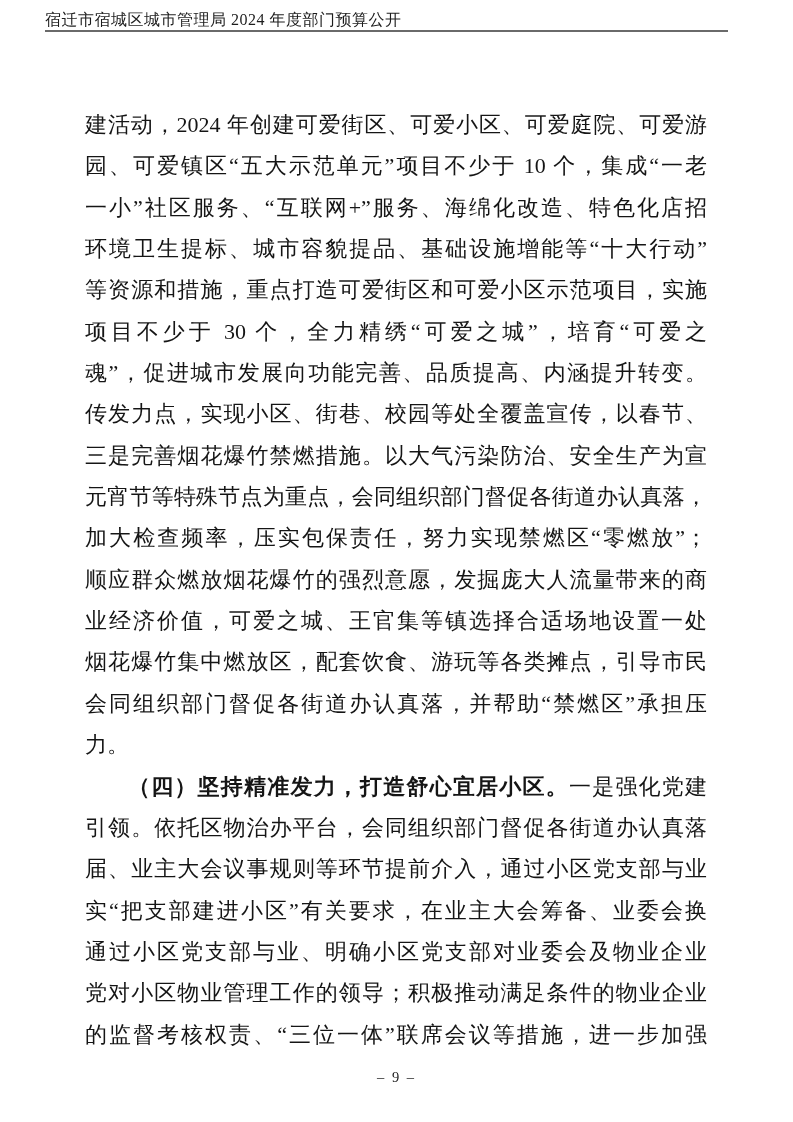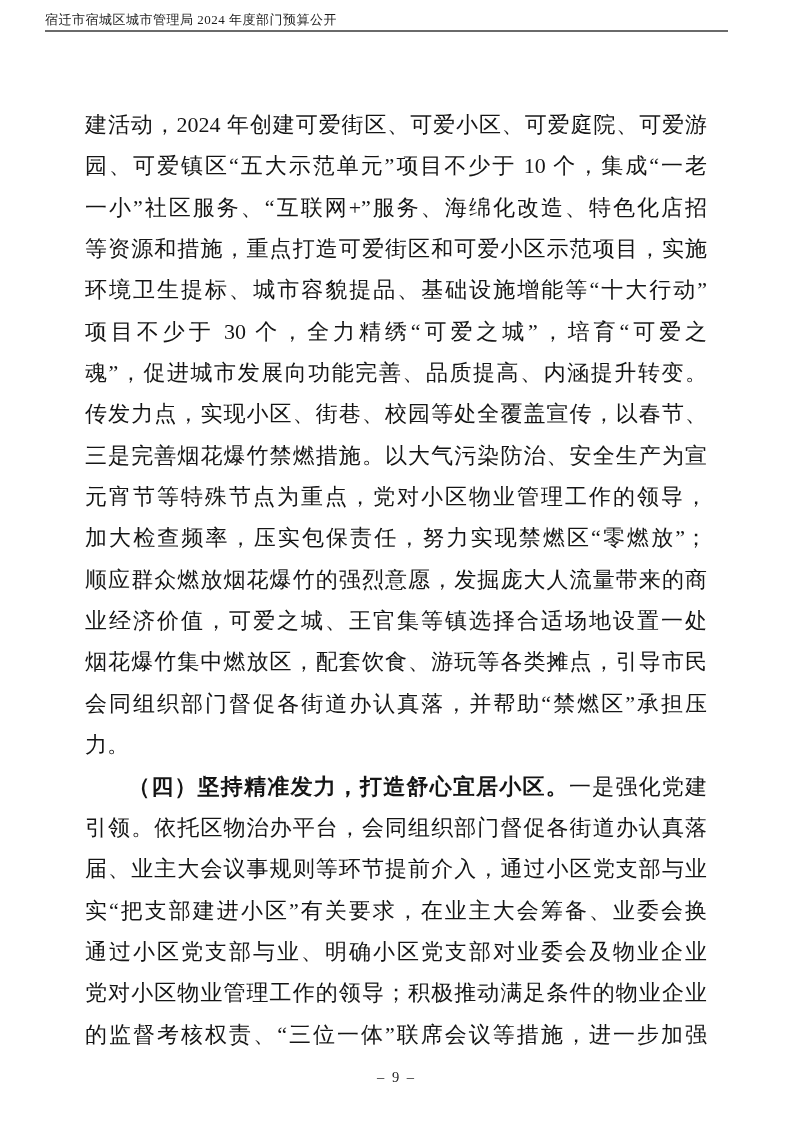--- a/index.html
+++ b/index.html
@@ -18,21 +18,21 @@
   }
   
   .header {
     position: absolute;
     left: 45px;
     top: 12px;
     width: 683px;
   }
   .header-title {
     display: block;
-    font-size: 13px;
+    font-size: 16px;
     line-height: 16px;
     letter-spacing: 0.5px;
     color: #1c1c1c;
     white-space: nowrap;
   }
   .header-rule {
     margin-top: 2px;
     width: 683px;
     height: 2px;
     background: #6a6a6a;
@@ -86,27 +86,27 @@
 
   <div class="header">
     <span class="header-title">宿迁市宿城区城市管理局 2024 年度部门预算公开</span>
     <div class="header-rule"></div>
   </div>
 
   <div class="doc-body" id="doc-body">
       <div class="line"><span>建活动，2024 年创建可爱街区、可爱小区、可爱庭院、可爱游</span></div>
       <div class="line"><span>园、可爱镇区“五大示范单元”项目不少于 10 个，集成“一老</span></div>
       <div class="line"><span>一小”社区服务、“互联网+”服务、海绵化改造、特色化店招</span></div>
+      <div class="line"><span>环境卫生提标、城市容貌提品、基础设施增能等“十大行动”</span></div>
       <div class="line"><span>等资源和措施，重点打造可爱街区和可爱小区示范项目，实施</span></div>
-      <div class="line"><span>环境卫生提标、城市容貌提品、基础设施增能等“十大行动”</span></div>
       <div class="line"><span>项目不少于 30 个，全力精绣“可爱之城”，培育“可爱之</span></div>
       <div class="line"><span>魂”，促进城市发展向功能完善、品质提高、内涵提升转变。</span></div>
       <div class="line"><span>传发力点，实现小区、街巷、校园等处全覆盖宣传，以春节、</span></div>
       <div class="line"><span>三是完善烟花爆竹禁燃措施。以大气污染防治、安全生产为宣</span></div>
-      <div class="line"><span>元宵节等特殊节点为重点，党对小区物业管理工作的领导，</span></div>
+      <div class="line"><span>元宵节等特殊节点为重点，会同组织部门督促各街道办认真落，</span></div>
       <div class="line"><span>加大检查频率，压实包保责任，努力实现禁燃区“零燃放”；</span></div>
       <div class="line"><span>顺应群众燃放烟花爆竹的强烈意愿，发掘庞大人流量带来的商</span></div>
       <div class="line"><span>业经济价值，可爱之城、王官集等镇选择合适场地设置一处</span></div>
       <div class="line"><span>烟花爆竹集中燃放区，配套饮食、游玩等各类摊点，引导市民</span></div>
       <div class="line"><span>会同组织部门督促各街道办认真落，并帮助“禁燃区”承担压</span></div>
       <div class="line no-just"><span>力。</span></div>
       <div class="line indent"><span class="run-bold">（四）坚持精准发力，打造舒心宜居小区。</span><span>一是强化党建</span></div>
       <div class="line"><span>引领。依托区物治办平台，会同组织部门督促各街道办认真落</span></div>
       <div class="line"><span>届、业主大会议事规则等环节提前介入，通过小区党支部与业</span></div>
       <div class="line"><span>实“把支部建进小区”有关要求，在业主大会筹备、业委会换</span></div>

